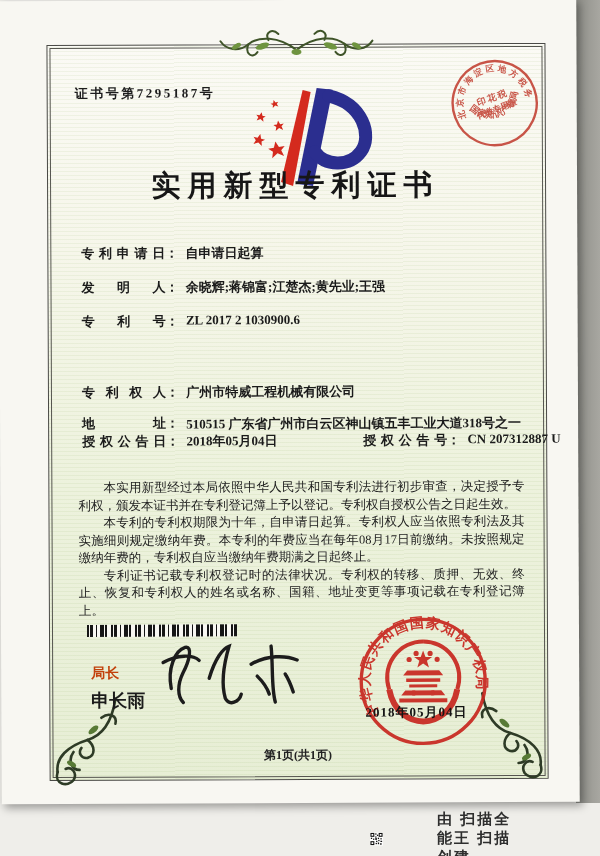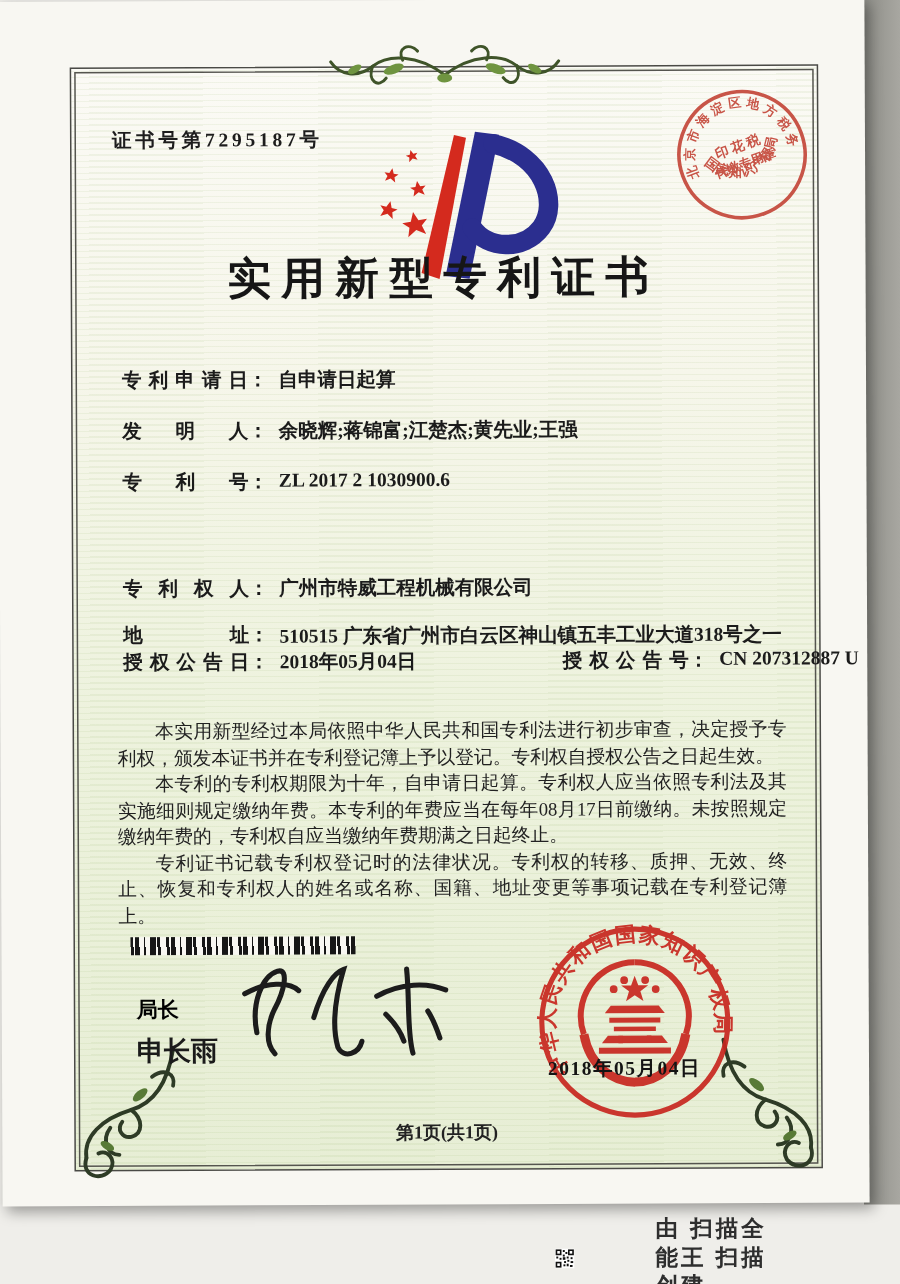--- a/index.html
+++ b/index.html
@@ -24,30 +24,30 @@
   .logo{position:absolute;left:224px;top:84px;}
   .title{position:absolute;left:48px;top:166px;width:497px;text-align:center;
          font-size:29px;font-weight:700;letter-spacing:7px;color:#161616;}
   .frow{position:absolute;left:82px;font-size:13px;font-weight:700;color:#1b1b1b;
         white-space:nowrap;}
   .lab{display:inline-block;width:84px;text-align:justify;text-align-last:justify;
        vertical-align:top;}
   .colon{display:inline-block;vertical-align:top;}
   .val{display:inline-block;vertical-align:top;margin-left:4px;white-space:normal;}
   .val.wrap{width:348px;line-height:19px;}
-  .gaz{position:absolute;left:281px;top:0;margin-left:12px;}
+  .gaz{position:absolute;left:281px;top:0;}
   .paras{position:absolute;left:78px;top:479px;width:446px;font-size:12.5px;
          line-height:17.5px;color:#222;text-align:justify;}
   .paras p{margin:0;text-indent:2em;}
   .barcode{position:absolute;left:86px;top:624px;width:150px;height:12px;
     background:repeating-linear-gradient(90deg,
       #161616 0 2px,#f8f7f2 2px 3px,#161616 3px 6px,#f8f7f2 6px 9px,
       #161616 9px 10px,#f8f7f2 10px 13px,#161616 13px 17px,#f8f7f2 17px 18px,
       #161616 18px 20px,#f8f7f2 20px 24px);}
-  .signer-title{position:absolute;left:90px;top:664px;font-size:14px;font-weight:700;color:#000000;text-align:center;}
+  .signer-title{position:absolute;left:90px;top:664px;font-size:14px;font-weight:700;color:#c2410c;text-align:center;}
   .signer-name{position:absolute;left:90px;top:688px;font-size:18px;font-weight:700;color:#1b1b1b;}
   .signature{position:absolute;left:150px;top:636px;}
   .seal{position:absolute;left:354px;top:614px;opacity:.92;}
   .seal-date{position:absolute;left:364px;top:704px;font-size:13px;font-weight:700;
              letter-spacing:1px;color:#141414;}
   .page-info{position:absolute;left:48px;top:747px;width:497px;text-align:center;
              font-size:12px;font-weight:700;color:#222;}
   .tax-stamp{position:absolute;left:450px;top:58px;transform:rotate(-20deg);opacity:.85;}
   .ornament-top{position:absolute;left:208px;top:26px;}
   .corner-bl{position:absolute;left:42px;top:693px;}

